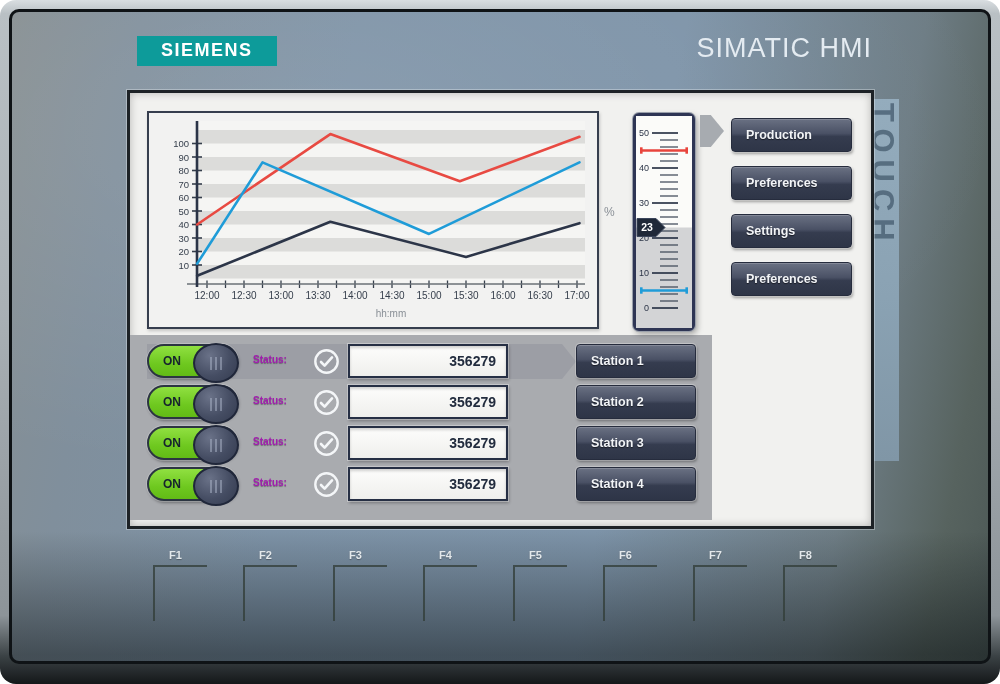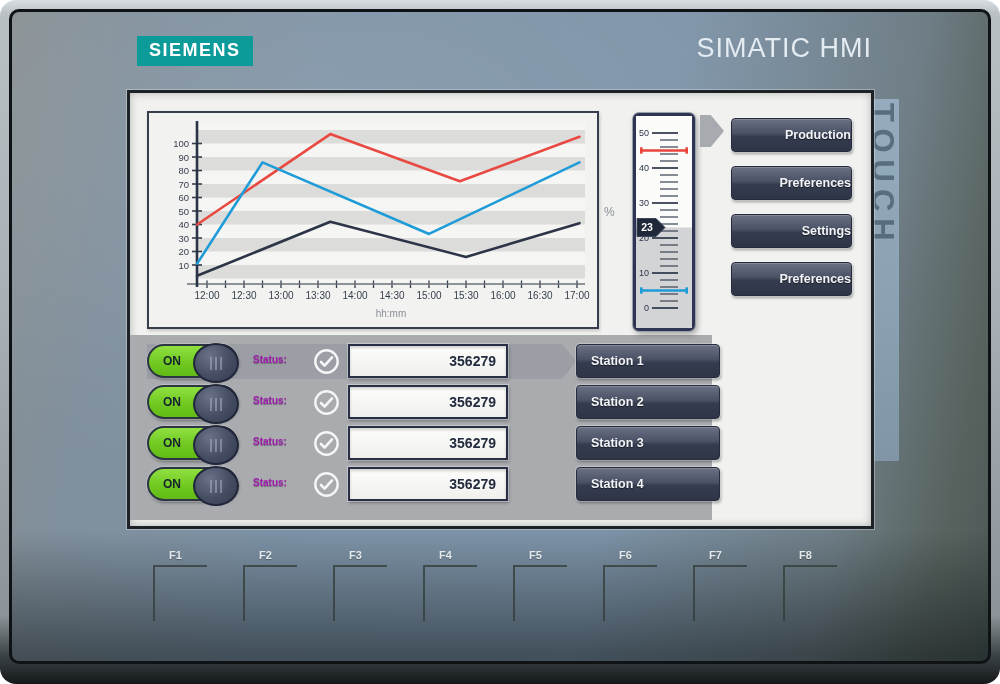--- a/index.html
+++ b/index.html
@@ -10,21 +10,21 @@
     background:linear-gradient(180deg,#d9dee1 0%,#b9c0c4 2%,#a9b0b5 45%,#8d9499 90%,#3a4144 96%,#141719 100%);}
   .frame{position:absolute;inset:9px 9px 20px 9px;background:#0f1316;border-radius:10px;}
   .bezel{position:absolute;inset:12px 12px 23px 12px;border-radius:7px;
     background:
       radial-gradient(120% 90% at 30% 18%,rgba(255,255,255,.10),rgba(255,255,255,0) 60%),
       linear-gradient(to bottom,rgba(0,0,0,0) 80%,rgba(8,14,16,.50) 99%),
       linear-gradient(100deg,#878f92 0%,#808f9c 12%,#7d92a6 32%,#7d93a8 62%,#6e7d85 84%,#57635f 94%,#4c5856 100%);}
 
   
   .logo{position:absolute;left:137px;top:36px;background:#0d9b9a;color:#fff;
-    font-size:18px;font-weight:700;letter-spacing:1.5px;padding:4px 12px 5px;}
+    font-size:18px;font-weight:700;letter-spacing:1.5px;padding:4px 24px 5px;}
   .product{position:absolute;top:33px;right:128px;color:#e4ebf1;font-size:27px;
     font-weight:300;letter-spacing:1px;}
   .touch-strip{position:absolute;left:866px;top:99px;width:33px;height:362px;
     background:linear-gradient(to bottom,#94acbd,#8aa2b3 55%,#8096a6);}
   .touch-strip span{writing-mode:vertical-rl;display:block;margin:4px auto 0;
     font-size:31px;font-weight:700;letter-spacing:7px;color:rgba(72,95,114,.8);line-height:33px;}
 
   
   .screen{position:absolute;left:127px;top:90px;width:741px;height:433px;
     background:#f1f1ef;border:3px solid #1d2226;
@@ -43,27 +43,27 @@
 
   
   .menu-arrow{position:absolute;left:570px;top:22px;width:24px;height:32px;background:#a7abb0;
     clip-path:polygon(0 0,45% 0,100% 50%,45% 100%,0 100%);}
   .menu-btn,.station-btn{position:absolute;height:34px;border:1px solid #262c3d;border-radius:4px;
     background:linear-gradient(180deg,#6a7183 0%,#4a5165 45%,#353c4f 55%,#2e3547 100%);
     color:#f2f4f7;font-family:"Liberation Sans",sans-serif;font-size:12.5px;font-weight:700;
     text-align:left;padding:0 0 0 14px;text-shadow:0 1px 1px rgba(0,0,0,.55);
     box-shadow:0 0 0 1px rgba(255,255,255,.30),1px 2px 3px rgba(0,0,0,.35),inset 0 1px 0 rgba(255,255,255,.18);
     cursor:pointer;}
-  .menu-btn{left:601px;width:121px;text-align:right;}
+  .menu-btn{left:601px;width:121px;}
 
   
   .row{position:absolute;left:0;width:582px;height:35px;}
   .row-band{position:absolute;left:17px;top:0;width:429px;height:35px;background:#9c9ea5;
     clip-path:polygon(0 0,calc(100% - 14px) 0,100% 50%,calc(100% - 14px) 100%,0 100%);}
-  .station-btn{left:446px;top:0;width:144px;}
+  .station-btn{left:446px;top:0;width:120px;}
 
   .toggle{position:absolute;left:17px;top:0;width:91px;height:34px;border-radius:18px;
     background:linear-gradient(180deg,#90e041 0%,#6ec81f 60%,#62bb16 100%);
     border:2px solid #2c3542;box-sizing:border-box;cursor:pointer;
     box-shadow:0 0 0 1px rgba(255,255,255,.25),1px 2px 3px rgba(0,0,0,.35);}
   .on-label{position:absolute;left:14px;top:8px;font-size:12px;font-weight:800;color:#16222e;text-align:center;}
   .knob{position:absolute;right:-3px;top:-3px;width:46px;height:40px;border-radius:50%;
     background:radial-gradient(circle at 35% 30%,#6a7288,#454d63 55%,#343b4f 100%);
     border:2px solid #20273a;box-sizing:border-box;display:flex;align-items:center;
     justify-content:center;gap:3px;}

